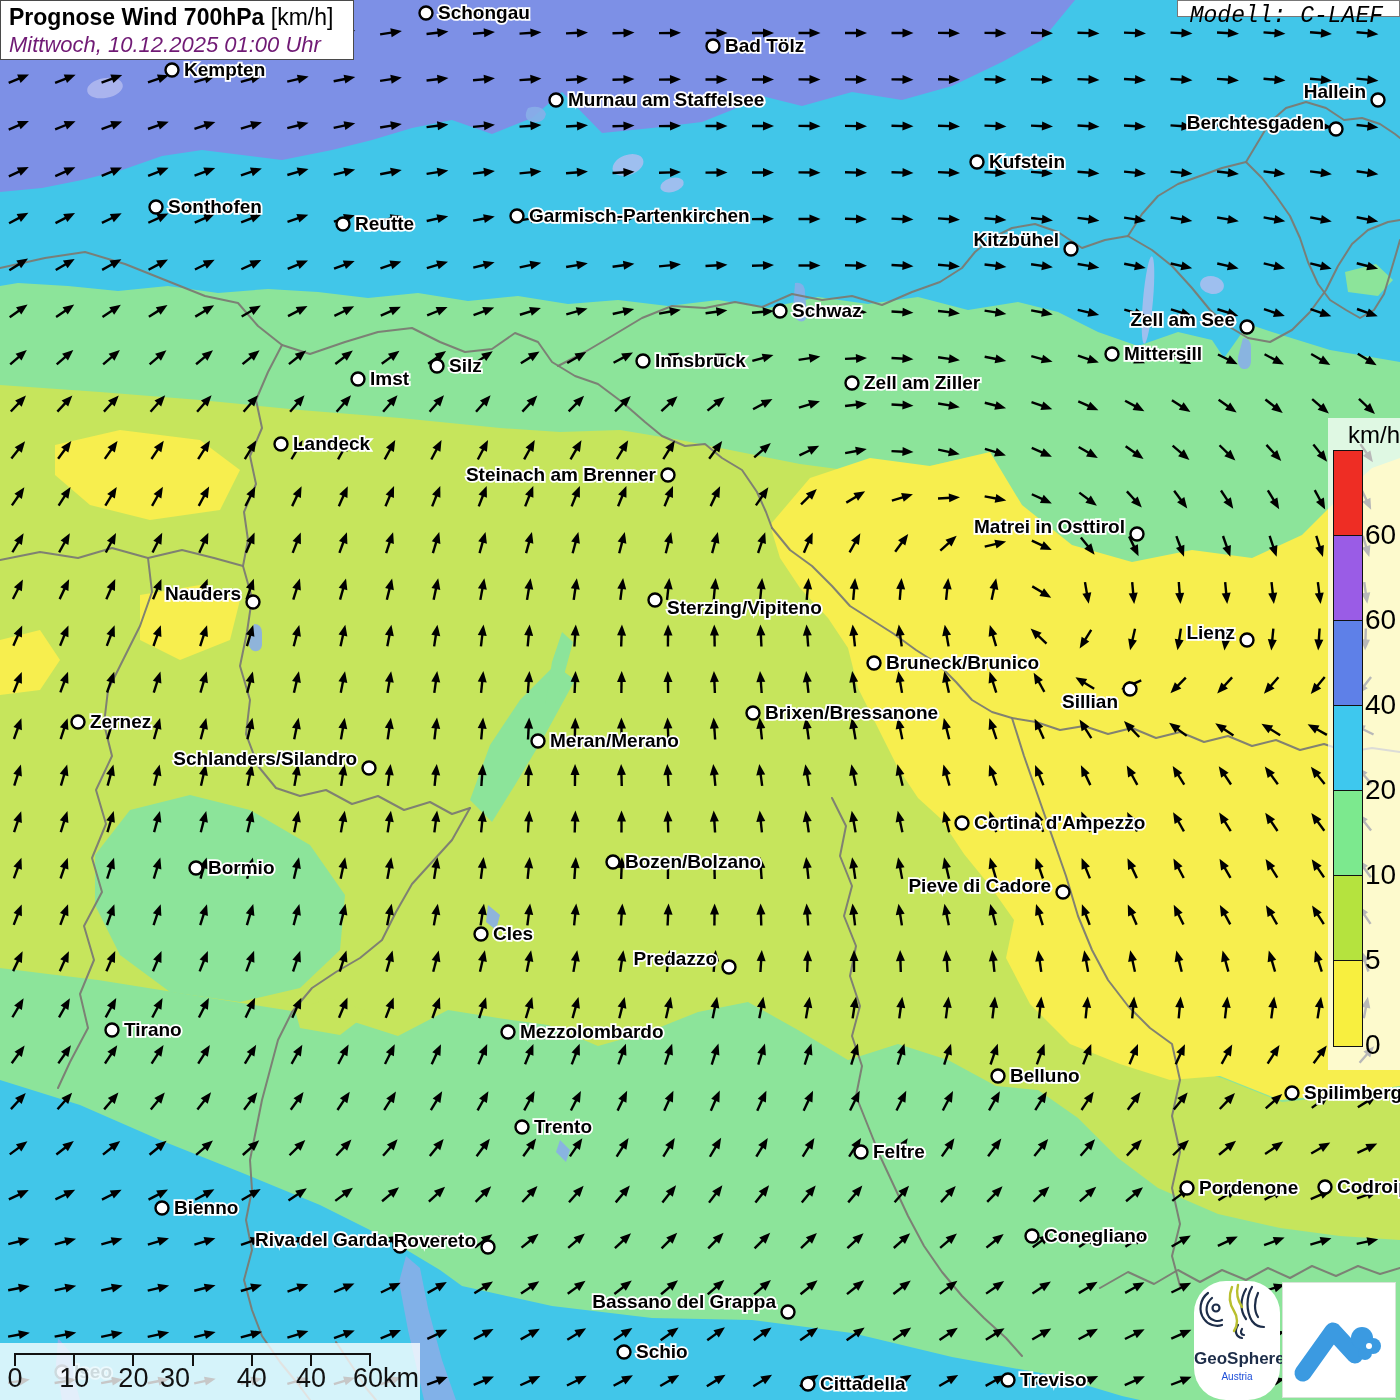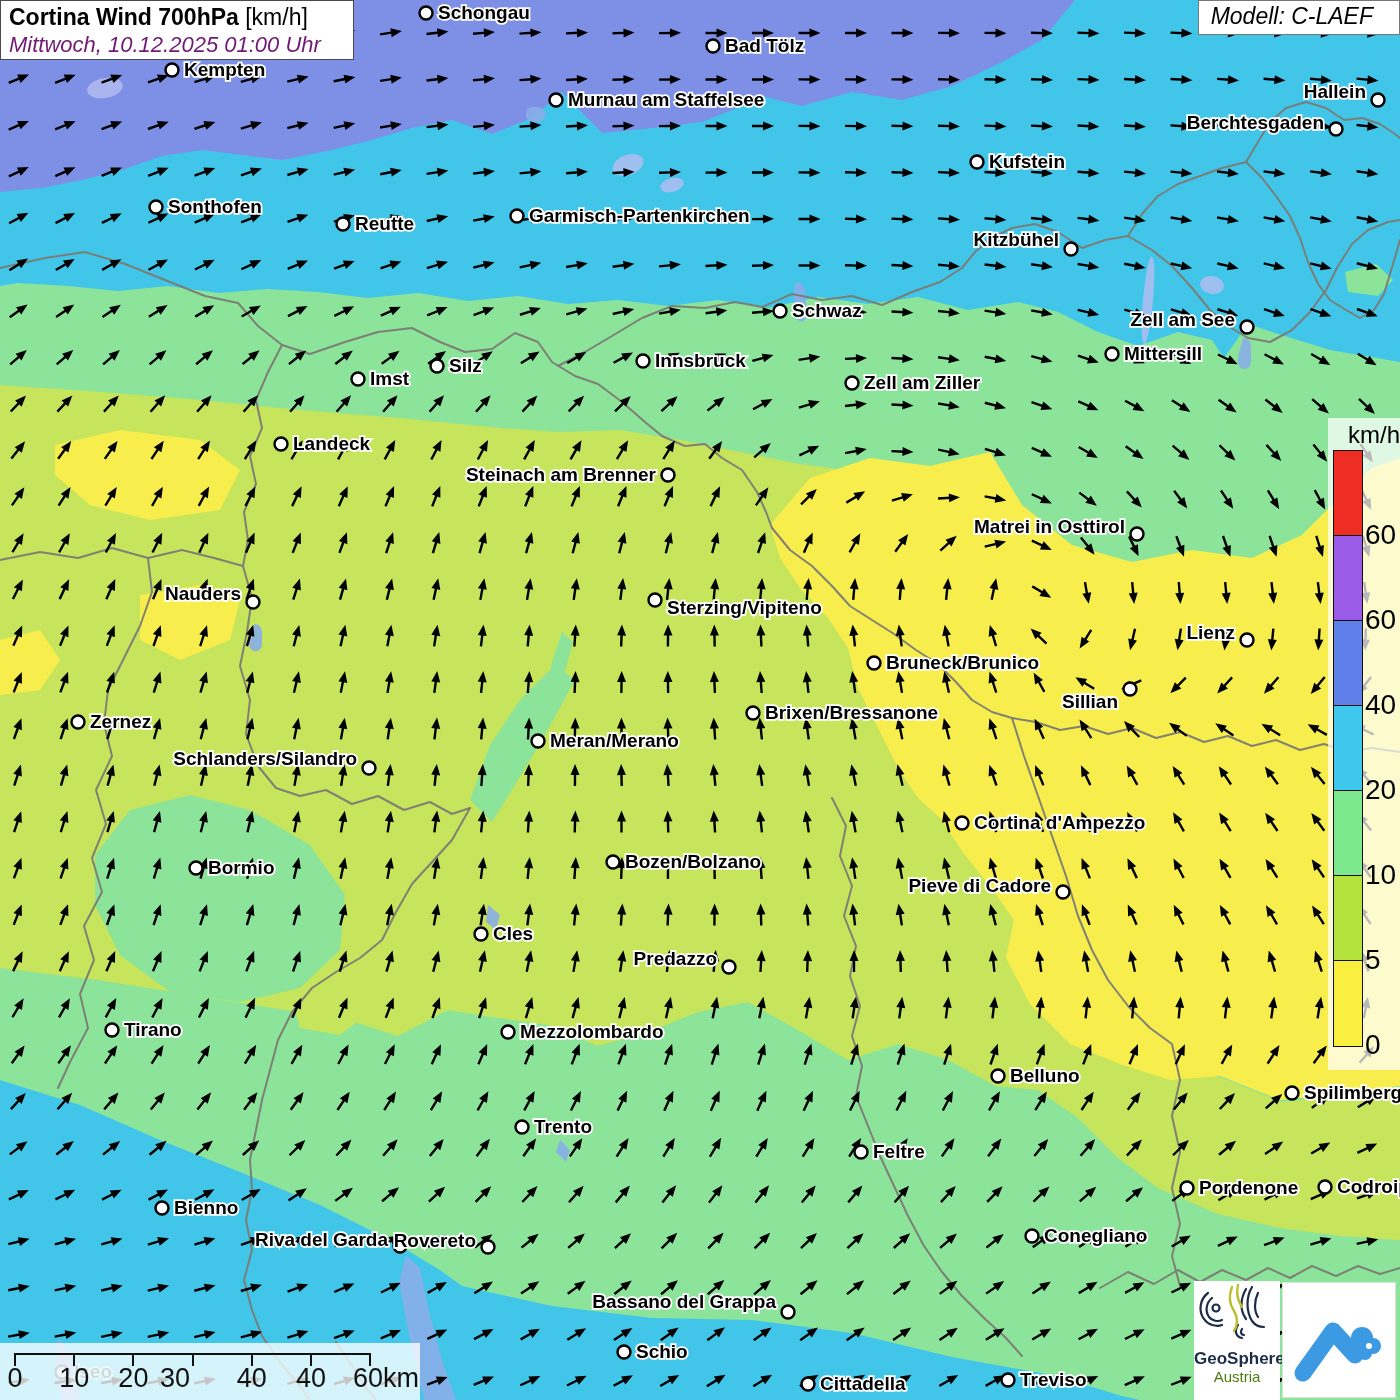--- a/index.html
+++ b/index.html
@@ -6,42 +6,42 @@
   #stage{position:relative;width:1400px;height:1400px;overflow:hidden;
          font-family:"Liberation Sans",sans-serif;background:#8ce49a;}
   #map-svg{position:absolute;left:0;top:0;}
   
   .title-box{position:absolute;left:0;top:0;width:354px;height:60px;background:#ffffff;
              border:1px solid #4a4a4a;box-sizing:border-box;padding:3px 0 0 8px;z-index:10;}
   .title-line1{font-size:23px;line-height:27px;color:#000;white-space:nowrap;}
   .title-line1 .t-bold{font-weight:bold;}
   .title-line2{font-size:22px;line-height:27px;font-style:italic;color:#701a75;white-space:nowrap;}
   
-  .model-box{position:absolute;right:0;top:0;height:35px;background:#ffffff;border:1px solid #777;
-             box-sizing:border-box;padding:2px 26px 0 12px;font-size:23px;font-style:italic;
-             color:#000;z-index:10;white-space:nowrap;}
+  .model-box{position:absolute;right:0;top:0;height:17px;background:#ffffff;border:1px solid #777;
+             box-sizing:border-box;padding:2px 16px 0 12px;font-size:23px;font-style:italic;
+             color:#000;z-index:10;white-space:nowrap;font-family:Liberation Mono, monospace;}
   
   .legend{position:absolute;left:1328px;top:418px;width:72px;height:652px;
           background:rgba(255,255,255,0.72);z-index:9;}
   .legend-title{font-size:24px;color:#000;text-align:right;margin-top:3px;}
   .legend-bar{position:absolute;left:5px;top:32px;width:28px;height:595px;border:1px solid #111;box-sizing:content-box;}
   .legend-band{width:28px;height:85px;box-sizing:border-box;border-bottom:1px solid #111;}
   .legend-band:last-child{border-bottom:none;}
   .legend-label{position:absolute;left:37px;transform:translateY(-50%);font-size:28px;color:#000;}
   
   .scalebar{position:absolute;left:0;top:1343px;width:420px;height:57px;
             background:rgba(255,255,255,0.78);z-index:9;}
   .scalebar-line{position:absolute;left:14px;top:10px;width:356px;border-top:2px solid #111;}
   .scalebar-tick{position:absolute;top:10px;width:2px;height:13px;background:#111;}
   .scalebar-label{position:absolute;top:20px;transform:translateX(-50%);font-size:27px;color:#111;}
   
   .geo-logo{position:absolute;left:1194px;top:1281px;width:86px;height:119px;background:#fff;z-index:9;
-            text-align:center;}
+            text-align:center;border-radius:32px;}
   .geo-name{font-size:17px;font-weight:bold;color:#1d2d49;line-height:18px;margin-top:1px;}
-  .geo-country{font-size:15px;color:#4d7c0f;line-height:17px;text-align:center;}
+  .geo-country{font-size:10px;color:#1d4ed8;line-height:17px;text-align:center;}
   .partner-logo{position:absolute;left:1282px;top:1282px;width:114px;height:116px;background:#fff;
                 border:1px solid #d8e4d8;box-sizing:border-box;z-index:9;}
 </style>
 </head>
 <body>
 
 <div id="stage">
 
   <svg id="map-svg" width="1400" height="1400" viewBox="0 0 1400 1400">
       <rect x="0" y="0" width="1400" height="1400" fill="#8ce49a"></rect>
@@ -3789,21 +3789,21 @@
       <text x="776" y="1308" text-anchor="end" font-size="19" font-weight="bold" font-family="&quot;Liberation Sans&quot;,sans-serif" fill="#000000" stroke="#ffffff" stroke-width="3.5" paint-order="stroke">Bassano del Grappa</text>
       <circle cx="624" cy="1352" r="6.5" fill="#ffffff" stroke="#000000" stroke-width="2.4" opacity="1"></circle>
       <text x="636" y="1358" text-anchor="start" font-size="19" font-weight="bold" font-family="&quot;Liberation Sans&quot;,sans-serif" fill="#000000" stroke="#ffffff" stroke-width="3.5" paint-order="stroke">Schio</text>
       <circle cx="1008" cy="1380" r="6.5" fill="#ffffff" stroke="#000000" stroke-width="2.4" opacity="1"></circle>
       <text x="1020" y="1386" text-anchor="start" font-size="19" font-weight="bold" font-family="&quot;Liberation Sans&quot;,sans-serif" fill="#000000" stroke="#ffffff" stroke-width="3.5" paint-order="stroke">Treviso</text>
       <circle cx="808" cy="1384" r="6.5" fill="#ffffff" stroke="#000000" stroke-width="2.4" opacity="1"></circle>
       <text x="820" y="1390" text-anchor="start" font-size="19" font-weight="bold" font-family="&quot;Liberation Sans&quot;,sans-serif" fill="#000000" stroke="#ffffff" stroke-width="3.5" paint-order="stroke">Cittadella</text>
     </svg>
 
   <div class="title-box">
-    <div class="title-line1"><span class="t-bold">Cortina Wind 700hPa</span><span> [km/h]</span></div>
+    <div class="title-line1"><span class="t-bold">Prognose Wind 700hPa</span><span> [km/h]</span></div>
     <div class="title-line2">Mittwoch, 10.12.2025 01:00 Uhr</div>
   </div>
 
   <div class="model-box">Modell: C-LAEF</div>
 
   <div class="legend">
     <div class="legend-title">km/h</div>
     <div class="legend-bar" id="legend-bar">
         <div class="legend-band" style="background: rgb(238, 45, 36);"></div>
         <div class="legend-band" style="background: rgb(154, 92, 230);"></div>

